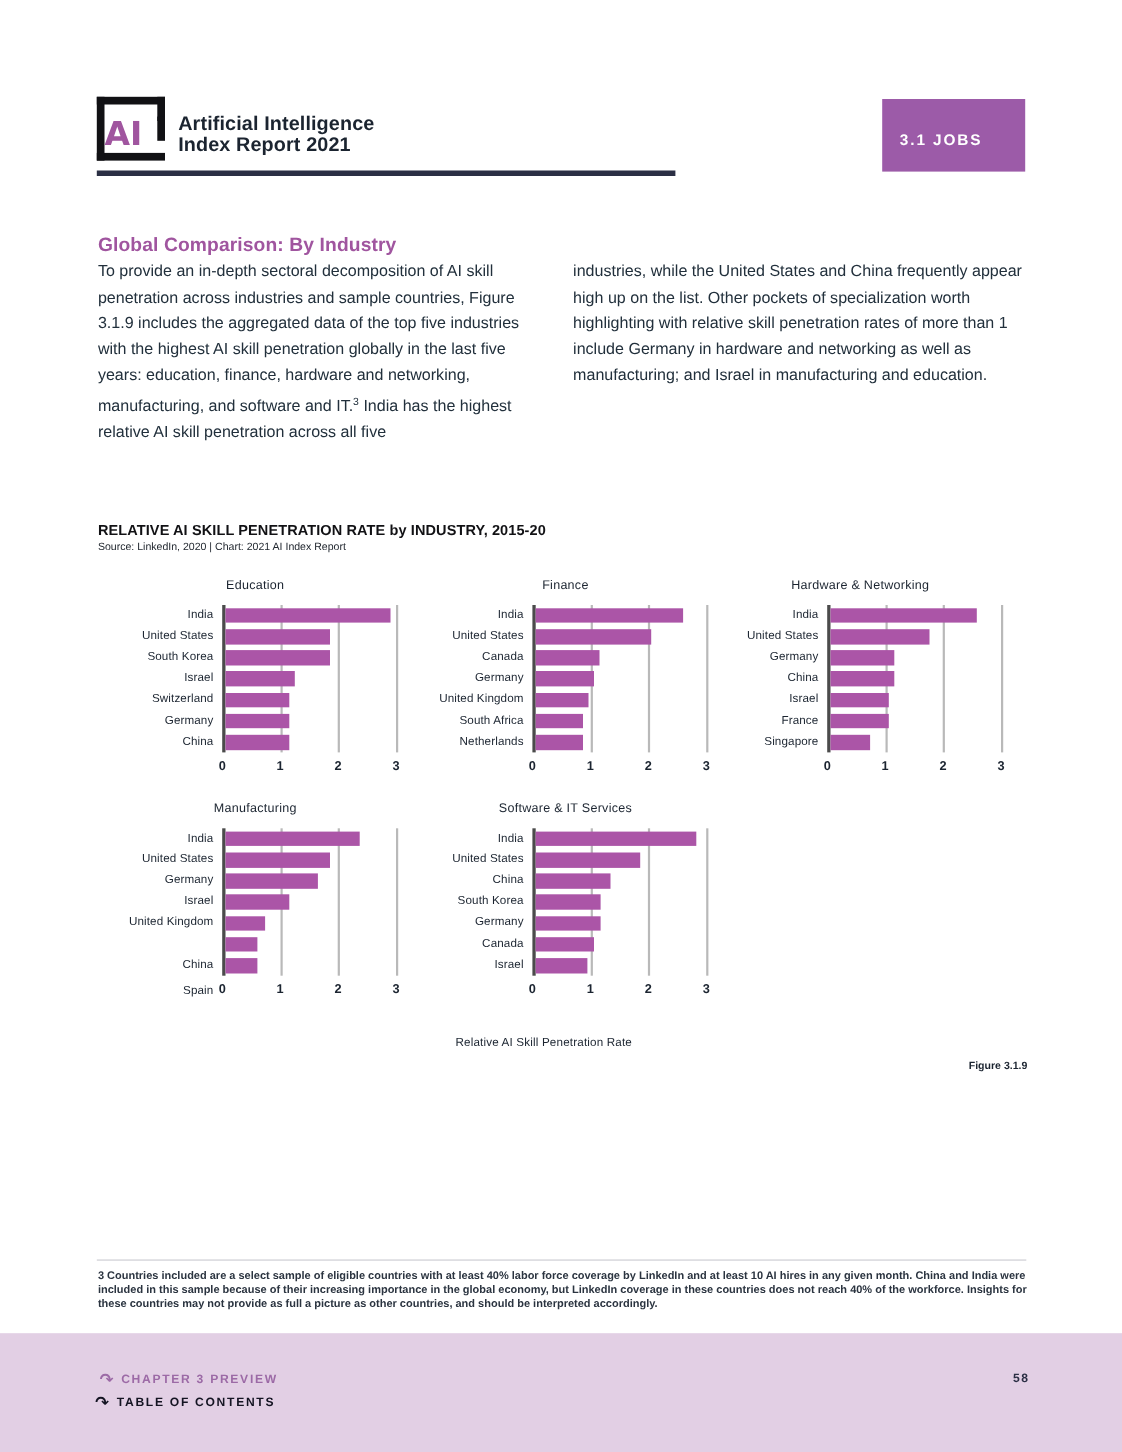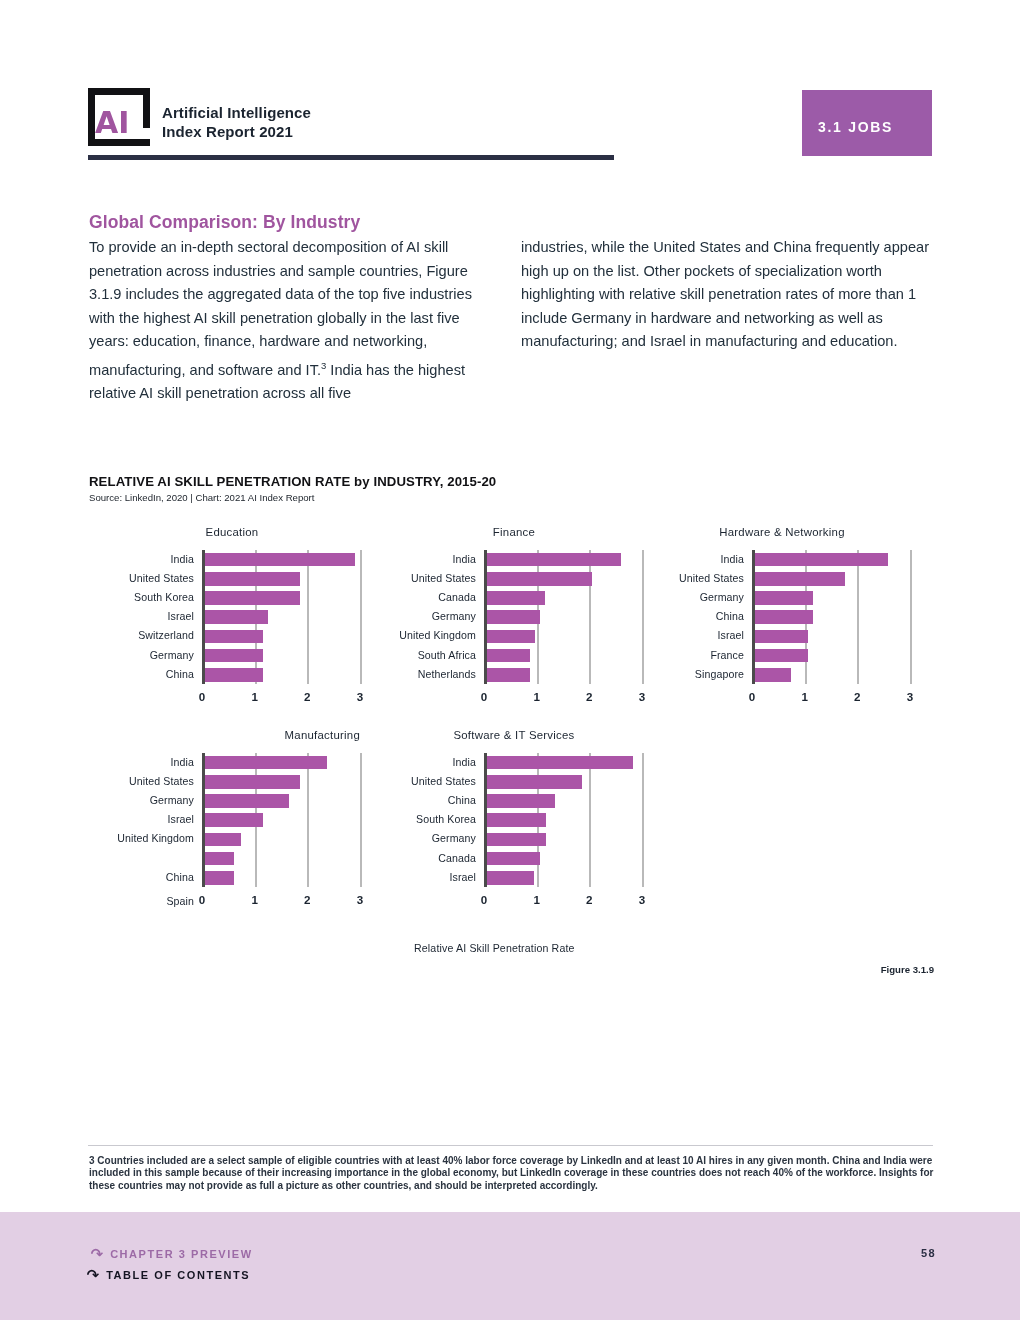--- a/index.html
+++ b/index.html
@@ -27,21 +27,21 @@
     position: absolute; right: 0; bottom: 0; width: 7px; height: 22px; background: #111114;
   }
   .logo-letters {
     position: absolute; left: 7px; top: 18px; width: 60px; height: 36px;
     font-family: "DejaVu Sans", sans-serif;
     font-weight: 700; font-size: 30px; letter-spacing: 0px;
     color: #a0559f; line-height: 34px;
   }
   .brand-title {
     position: absolute; left: 162px; top: 103px;
-    font-size: 15px; font-weight: 700; line-height: 19px;
+    font-size: 18px; font-weight: 700; line-height: 19px;
     color: #1b2430; letter-spacing: 0.1px;
   }
   .brand-title span { display: block; }
   .header-rule {
     position: absolute; left: 88px; top: 155px; width: 526px; height: 5px;
     background: #2b2f44;
   }
   .chip-chapter {
     position: absolute; left: 616px; top: 90px; width: 186px; height: 66px;
     background: #2c1a2c;
@@ -245,21 +245,21 @@
           <div class="bar" title="France: 1" style="left: 101px; top: 98.85px; width: 52.6667px; height: 13.5px; background: rgb(171, 85, 167);"></div>
           <div class="row-label" style="top: 117.8px; right: 166px;">Singapore</div>
           <div class="bar" title="Singapore: 0.68" style="left: 101px; top: 118.05px; width: 35.8133px; height: 13.5px; background: rgb(171, 85, 167);"></div>
         </div>
         <div class="tick" style="left: 83px; top: 164.4px;">0</div>
         <div class="tick" style="left: 135.667px; top: 164.4px;">1</div>
         <div class="tick" style="left: 188.333px; top: 164.4px;">2</div>
         <div class="tick" style="left: 241px; top: 164.4px;">3</div>
       </div>
       <div class="panel" style="left: 104px; top: 729px; width: 286px; height: 184.4px;">
-        <div class="panel-title" style="width: 256px; text-align: right;">Manufacturing</div>
+        <div class="panel-title" style="width: 256px;">Manufacturing</div>
         <div class="plot" style="width: 256px; height: 134.4px;">
           <div class="gridline" style="left: 150.667px; height: 134.4px;"></div>
           <div class="gridline" style="left: 203.333px; height: 134.4px;"></div>
           <div class="gridline" style="left: 256px; height: 134.4px;"></div>
           <div class="axisline" style="left: 98px; height: 134.4px;"></div>
           <div class="row-label" style="top: 2.6px; right: 166px;">India</div>
           <div class="bar" title="India: 2.32" style="left: 101px; top: 2.85px; width: 122.187px; height: 13.5px; background: rgb(171, 85, 167);"></div>
           <div class="row-label" style="top: 21.8px; right: 166px;">United States</div>
           <div class="bar" title="United States: 1.8" style="left: 101px; top: 22.05px; width: 94.8px; height: 13.5px; background: rgb(171, 85, 167);"></div>
           <div class="row-label" style="top: 41px; right: 166px;">Germany</div>

